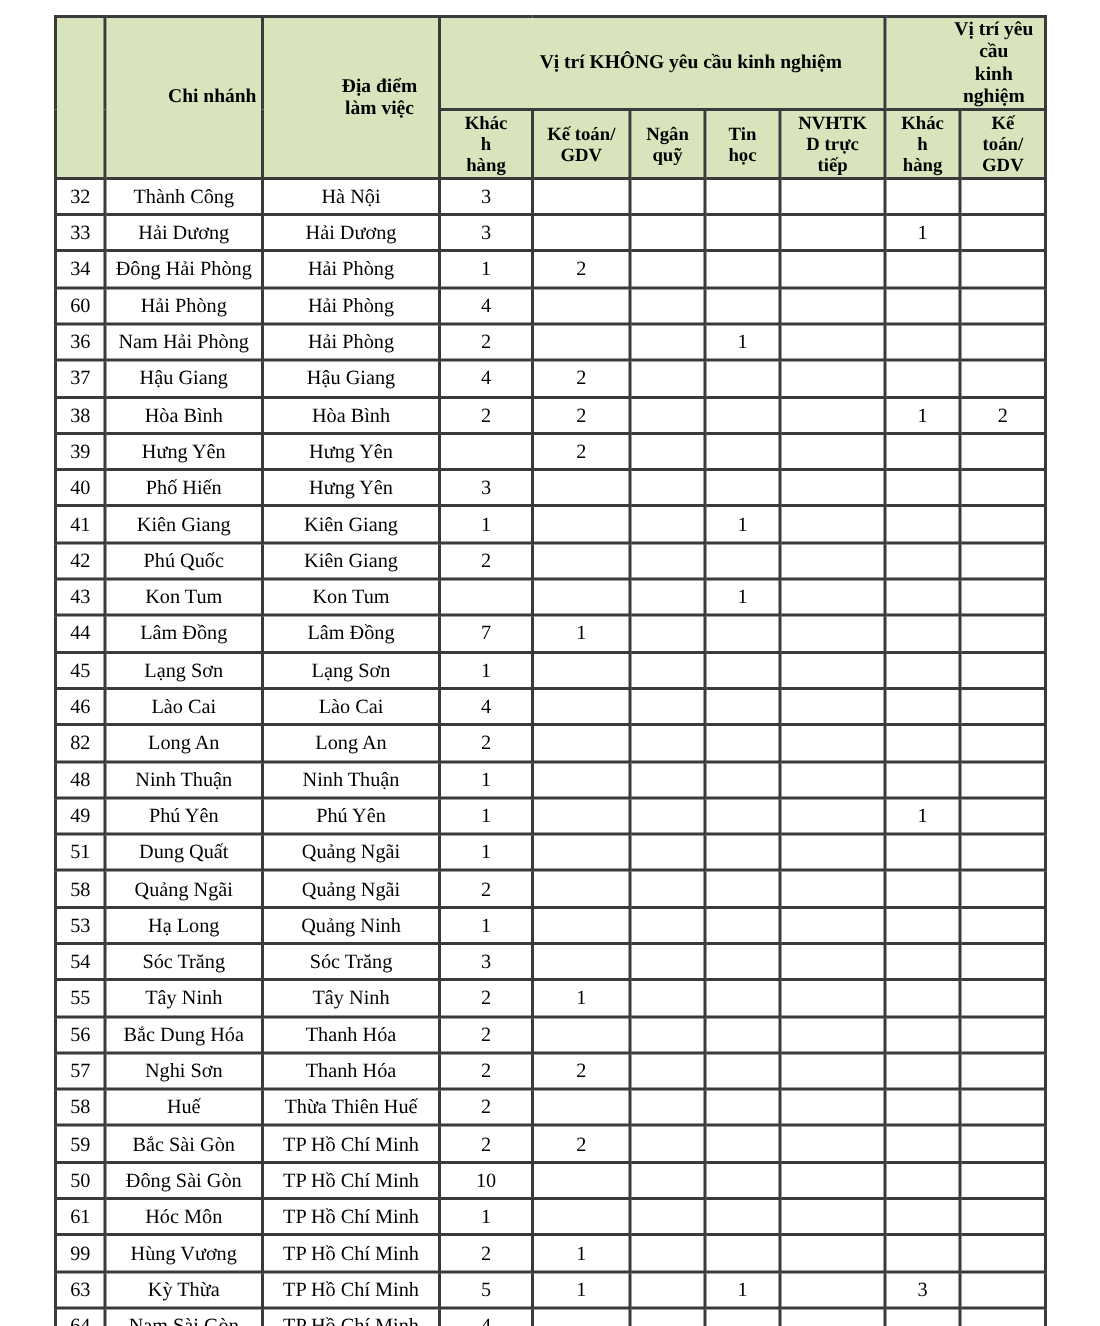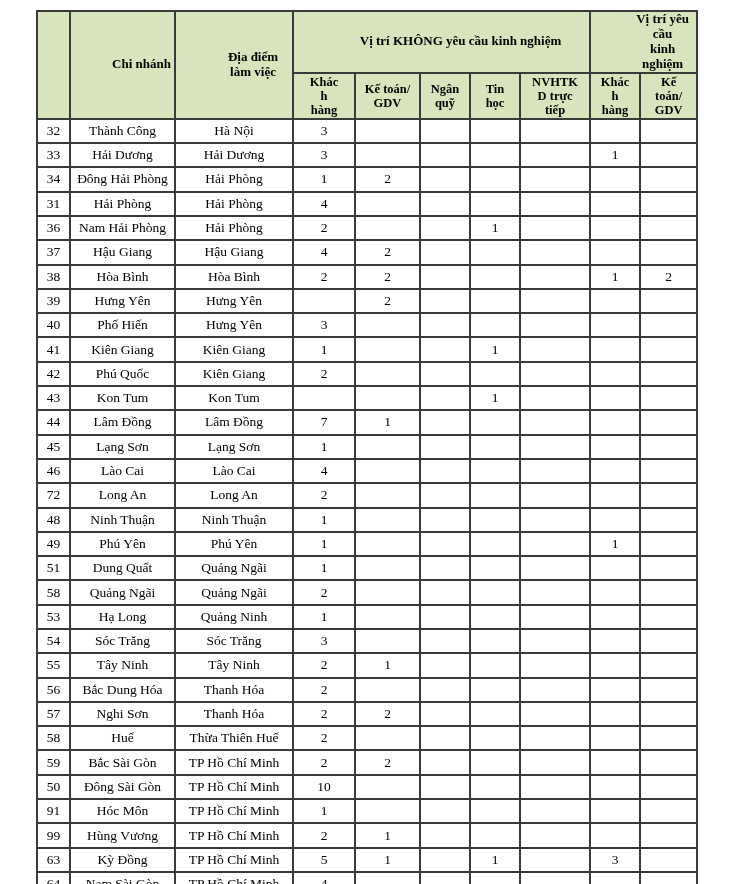--- a/index.html
+++ b/index.html
@@ -128,21 +128,21 @@
           <td>Hải Phòng</td>
           <td>1</td>
           <td>2</td>
           <td></td>
           <td></td>
           <td></td>
           <td></td>
           <td></td>
         </tr>
         <tr>
-          <td>31</td>
+          <td>60</td>
           <td>Hải Phòng</td>
           <td>Hải Phòng</td>
           <td>4</td>
           <td></td>
           <td></td>
           <td></td>
           <td></td>
           <td></td>
           <td></td>
         </tr>
@@ -272,21 +272,21 @@
           <td>Lào Cai</td>
           <td>4</td>
           <td></td>
           <td></td>
           <td></td>
           <td></td>
           <td></td>
           <td></td>
         </tr>
         <tr>
-          <td>72</td>
+          <td>82</td>
           <td>Long An</td>
           <td>Long An</td>
           <td>2</td>
           <td></td>
           <td></td>
           <td></td>
           <td></td>
           <td></td>
           <td></td>
         </tr>
@@ -428,21 +428,21 @@
           <td>TP Hồ Chí Minh</td>
           <td>10</td>
           <td></td>
           <td></td>
           <td></td>
           <td></td>
           <td></td>
           <td></td>
         </tr>
         <tr>
-          <td>91</td>
+          <td>61</td>
           <td>Hóc Môn</td>
           <td>TP Hồ Chí Minh</td>
           <td>1</td>
           <td></td>
           <td></td>
           <td></td>
           <td></td>
           <td></td>
           <td></td>
         </tr>
@@ -453,21 +453,21 @@
           <td>2</td>
           <td>1</td>
           <td></td>
           <td></td>
           <td></td>
           <td></td>
           <td></td>
         </tr>
         <tr>
           <td>63</td>
-          <td>Kỳ Đồng</td>
+          <td>Kỳ Thừa</td>
           <td>TP Hồ Chí Minh</td>
           <td>5</td>
           <td>1</td>
           <td></td>
           <td>1</td>
           <td></td>
           <td>3</td>
           <td></td>
         </tr>
         <tr>

